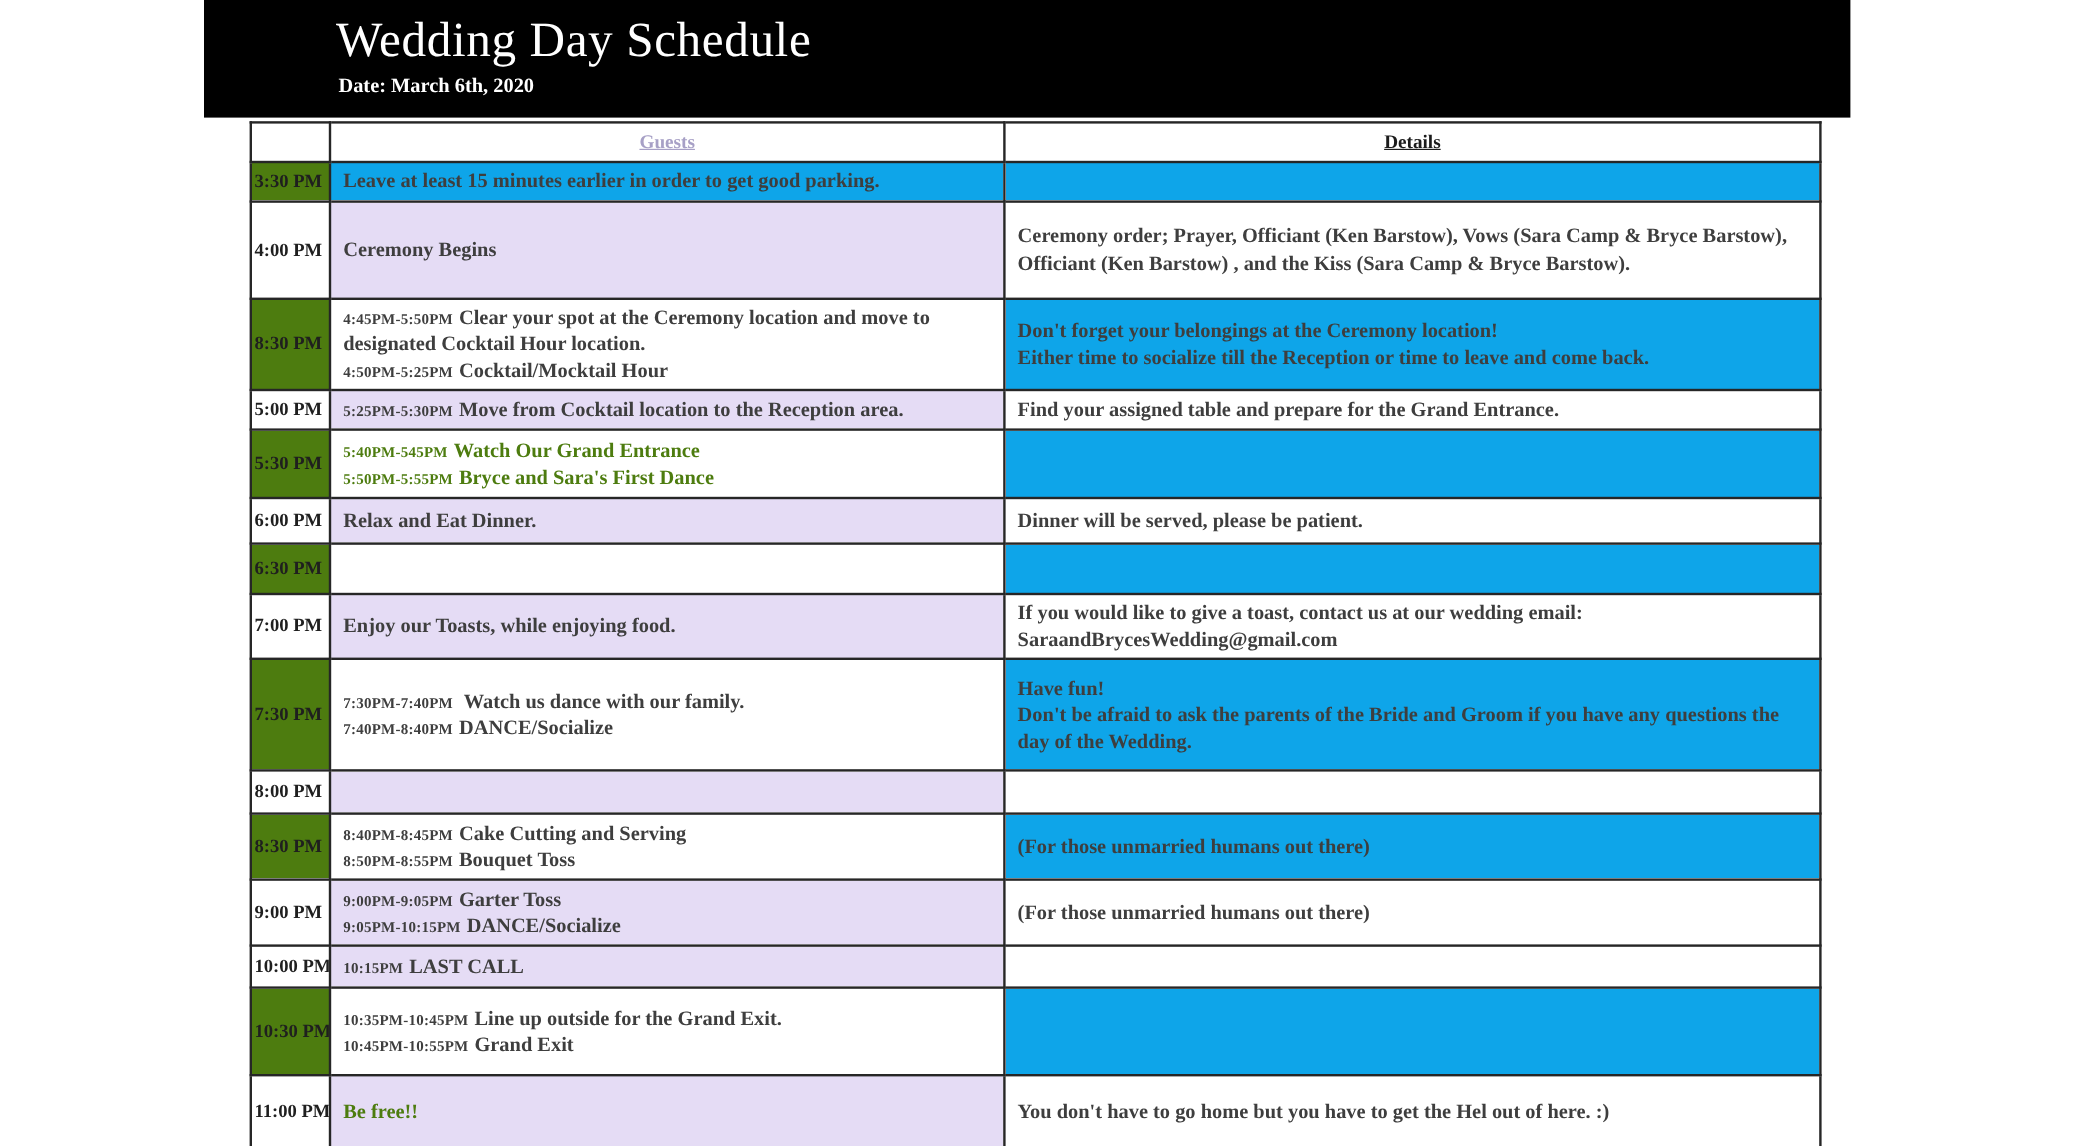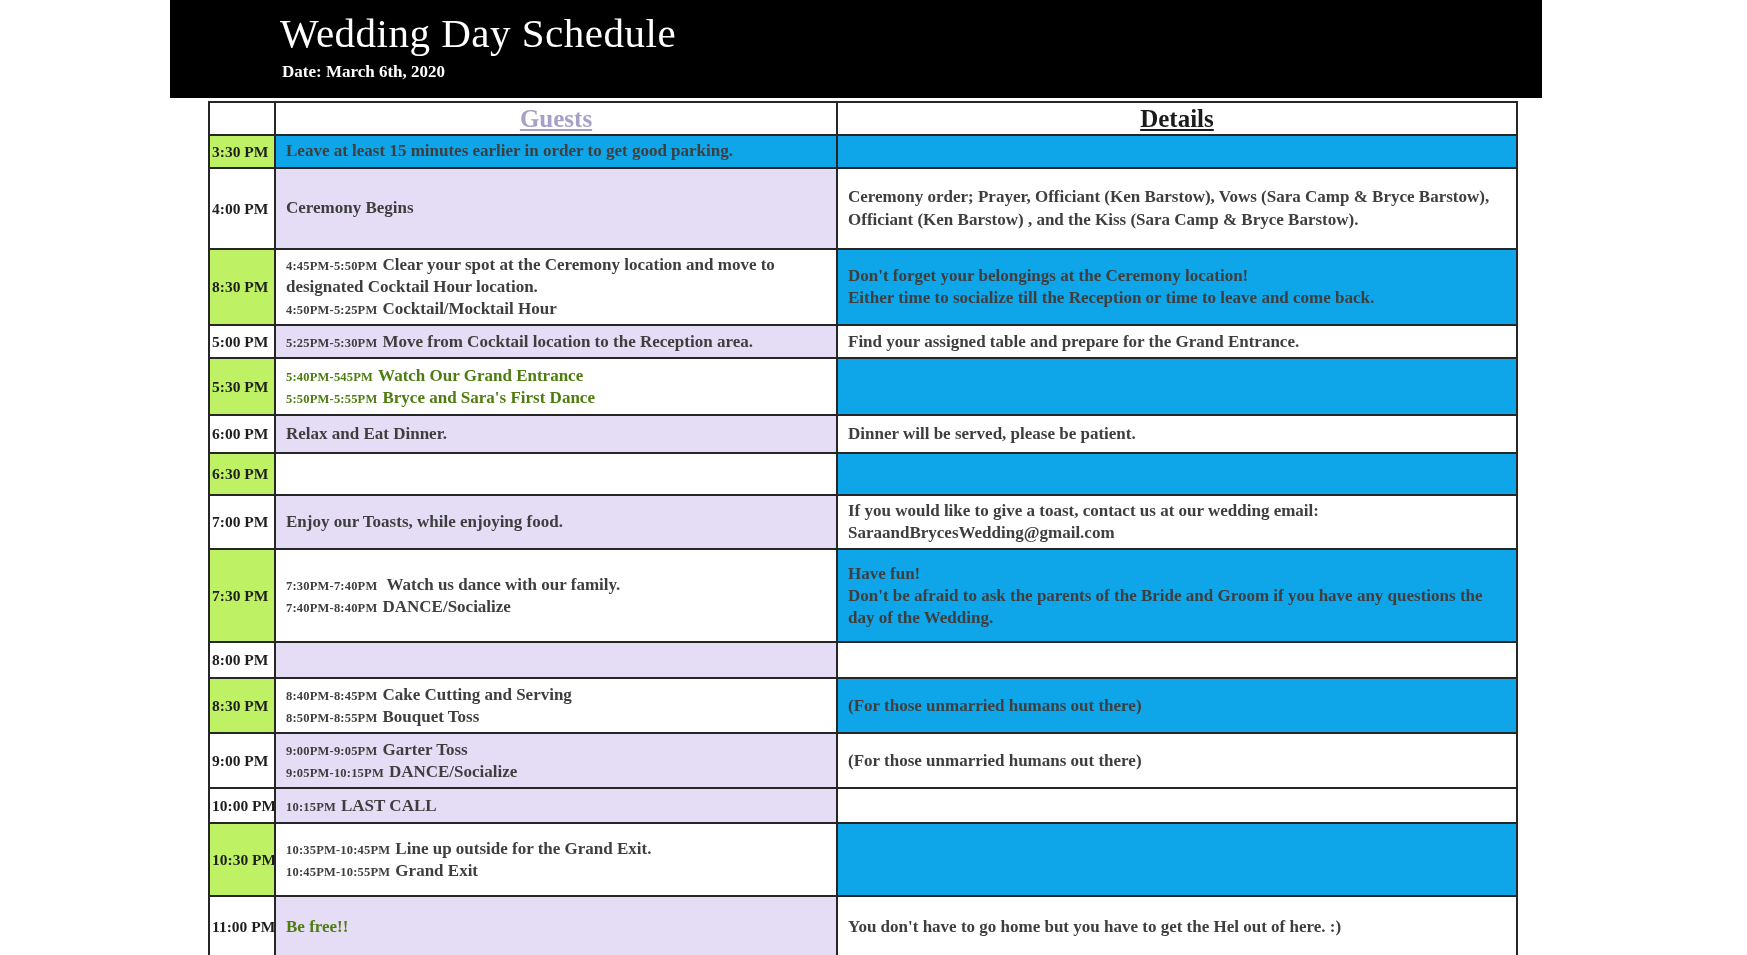--- a/index.html
+++ b/index.html
@@ -42,21 +42,21 @@
     width: 1308px;
     border-collapse: collapse;
     table-layout: fixed;
   }
   .schedule th, .schedule td {
     border: 2px solid #262626;
     vertical-align: middle;
     overflow: hidden;
   }
   .schedule thead tr { height: 33px; }
-  .schedule thead th { background: #ffffff; font-size: 25px; font-weight: bold; text-align: center; }
+  .schedule thead th { background: #ffffff; font-size: 16px; font-weight: bold; text-align: center; }
   th.guests-h { color: #a7a0c6; text-decoration: underline; font-size: 20px; }
   th.details-h { color: #1b1b1b; text-decoration: underline; }
 
   td.time {
     text-align: right;
     padding: 2px 6px 2px 2px;
     font-weight: bold;
     font-size: 15.5px;
     color: #1f1f1f;
     white-space: nowrap;
@@ -73,21 +73,21 @@
   .trange {
     font-size: 12.5px;
     margin-right: 5px;
     letter-spacing: 0.2px;
   }
   .emph, .emph .gtext, .emph .trange { color: #4d7c0f; }
 
   .bg-white    { background: #ffffff; }
   .bg-gray     { background: #0ea5e9; }
   .bg-purple   { background: #e5dcf5; }
-  .bg-timegray { background: #bef264; }
+  .bg-timegray { background: #4d7c0f; }
 </style>
 </head>
 <body>
 
 <div class="page">
 
   <header class="topbar">
     <h1>Wedding Day Schedule</h1>
     <div class="date">Date: March 6th, 2020</div>
   </header>

